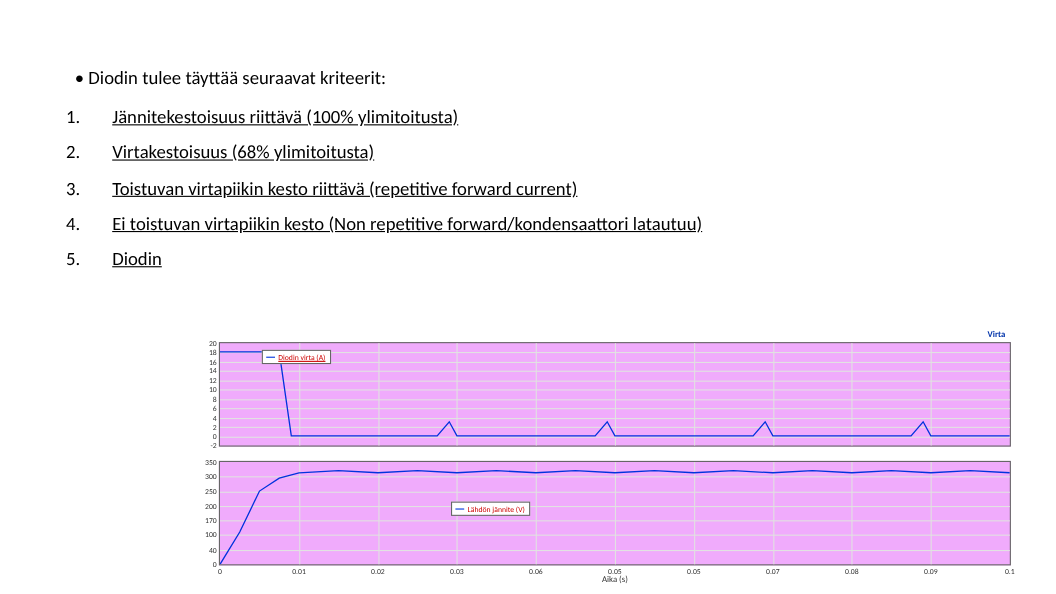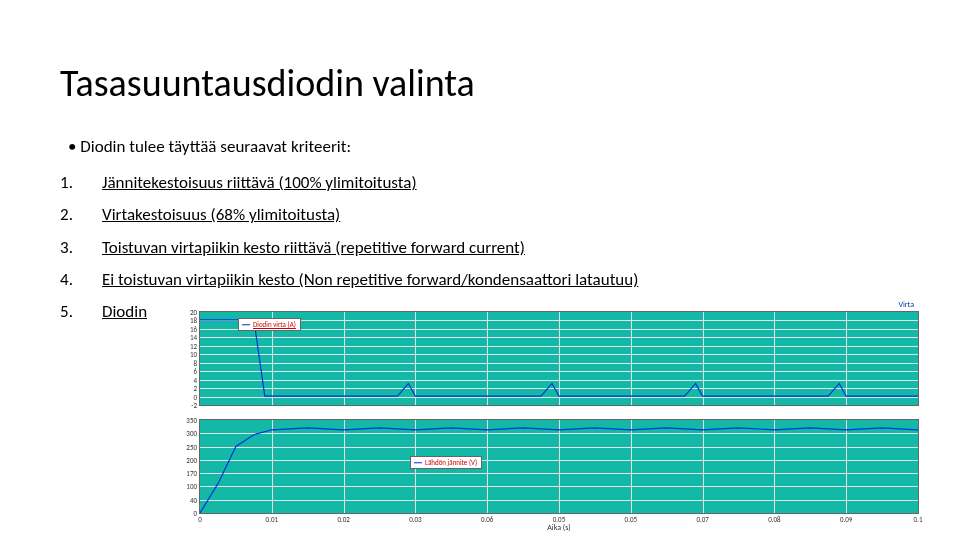--- a/index.html
+++ b/index.html
@@ -55,27 +55,27 @@
     width: 780px;
     height: 220px;
     background: #fff;
   }
   .chart-title {
     position: absolute;
     top: -2px;
     right: 30px;
     font-size: 8px;
     color: #0033aa;
-    font-weight: normal;
+    font-weight: bold;
   }
   .plot {
     position: absolute;
     left: 35px;
     border: 1px solid #666;
-    background: #14b8a6;
+    background: #f0abfc;
   }
   .plot.top { top: 10px; height: 95px; width: 720px; }
   .plot.bottom { top: 118px; height: 95px; width: 720px; }
   
   .grid-v, .grid-h { position: absolute; background: #e2e2e2; }
   .grid-v { width: 1px; top: 0; bottom: 0; }
   .grid-h { height: 1px; left: 0; right: 0; }
   
   .ytick {
     position: absolute;
@@ -120,21 +120,20 @@
     background: #0033dd;
     transform: translateY(-50%);
   }
   svg.line { position: absolute; inset: 0; width: 100%; height: 100%; }
   svg.line polyline { fill: none; stroke: #0033dd; stroke-width: 1.2; }
 </style>
 </head>
 <body>
 
 <div class="slide">
-  <h1>Tasasuuntausdiodin valinta</h1>
   <p class="intro bullet">Diodin tulee täyttää seuraavat kriteerit:</p>
   <ol class="criteria">
     <li>Jännitekestoisuus riittävä (100% ylimitoitusta)</li>
     <li>Virtakestoisuus (68% ylimitoitusta)</li>
     <li>Toistuvan virtapiikin kesto riittävä (repetitive forward current)</li>
     <li>Ei toistuvan virtapiikin kesto (Non repetitive forward/kondensaattori latautuu)</li>
     <li>Diodin</li>
   </ol>
 </div>
 

